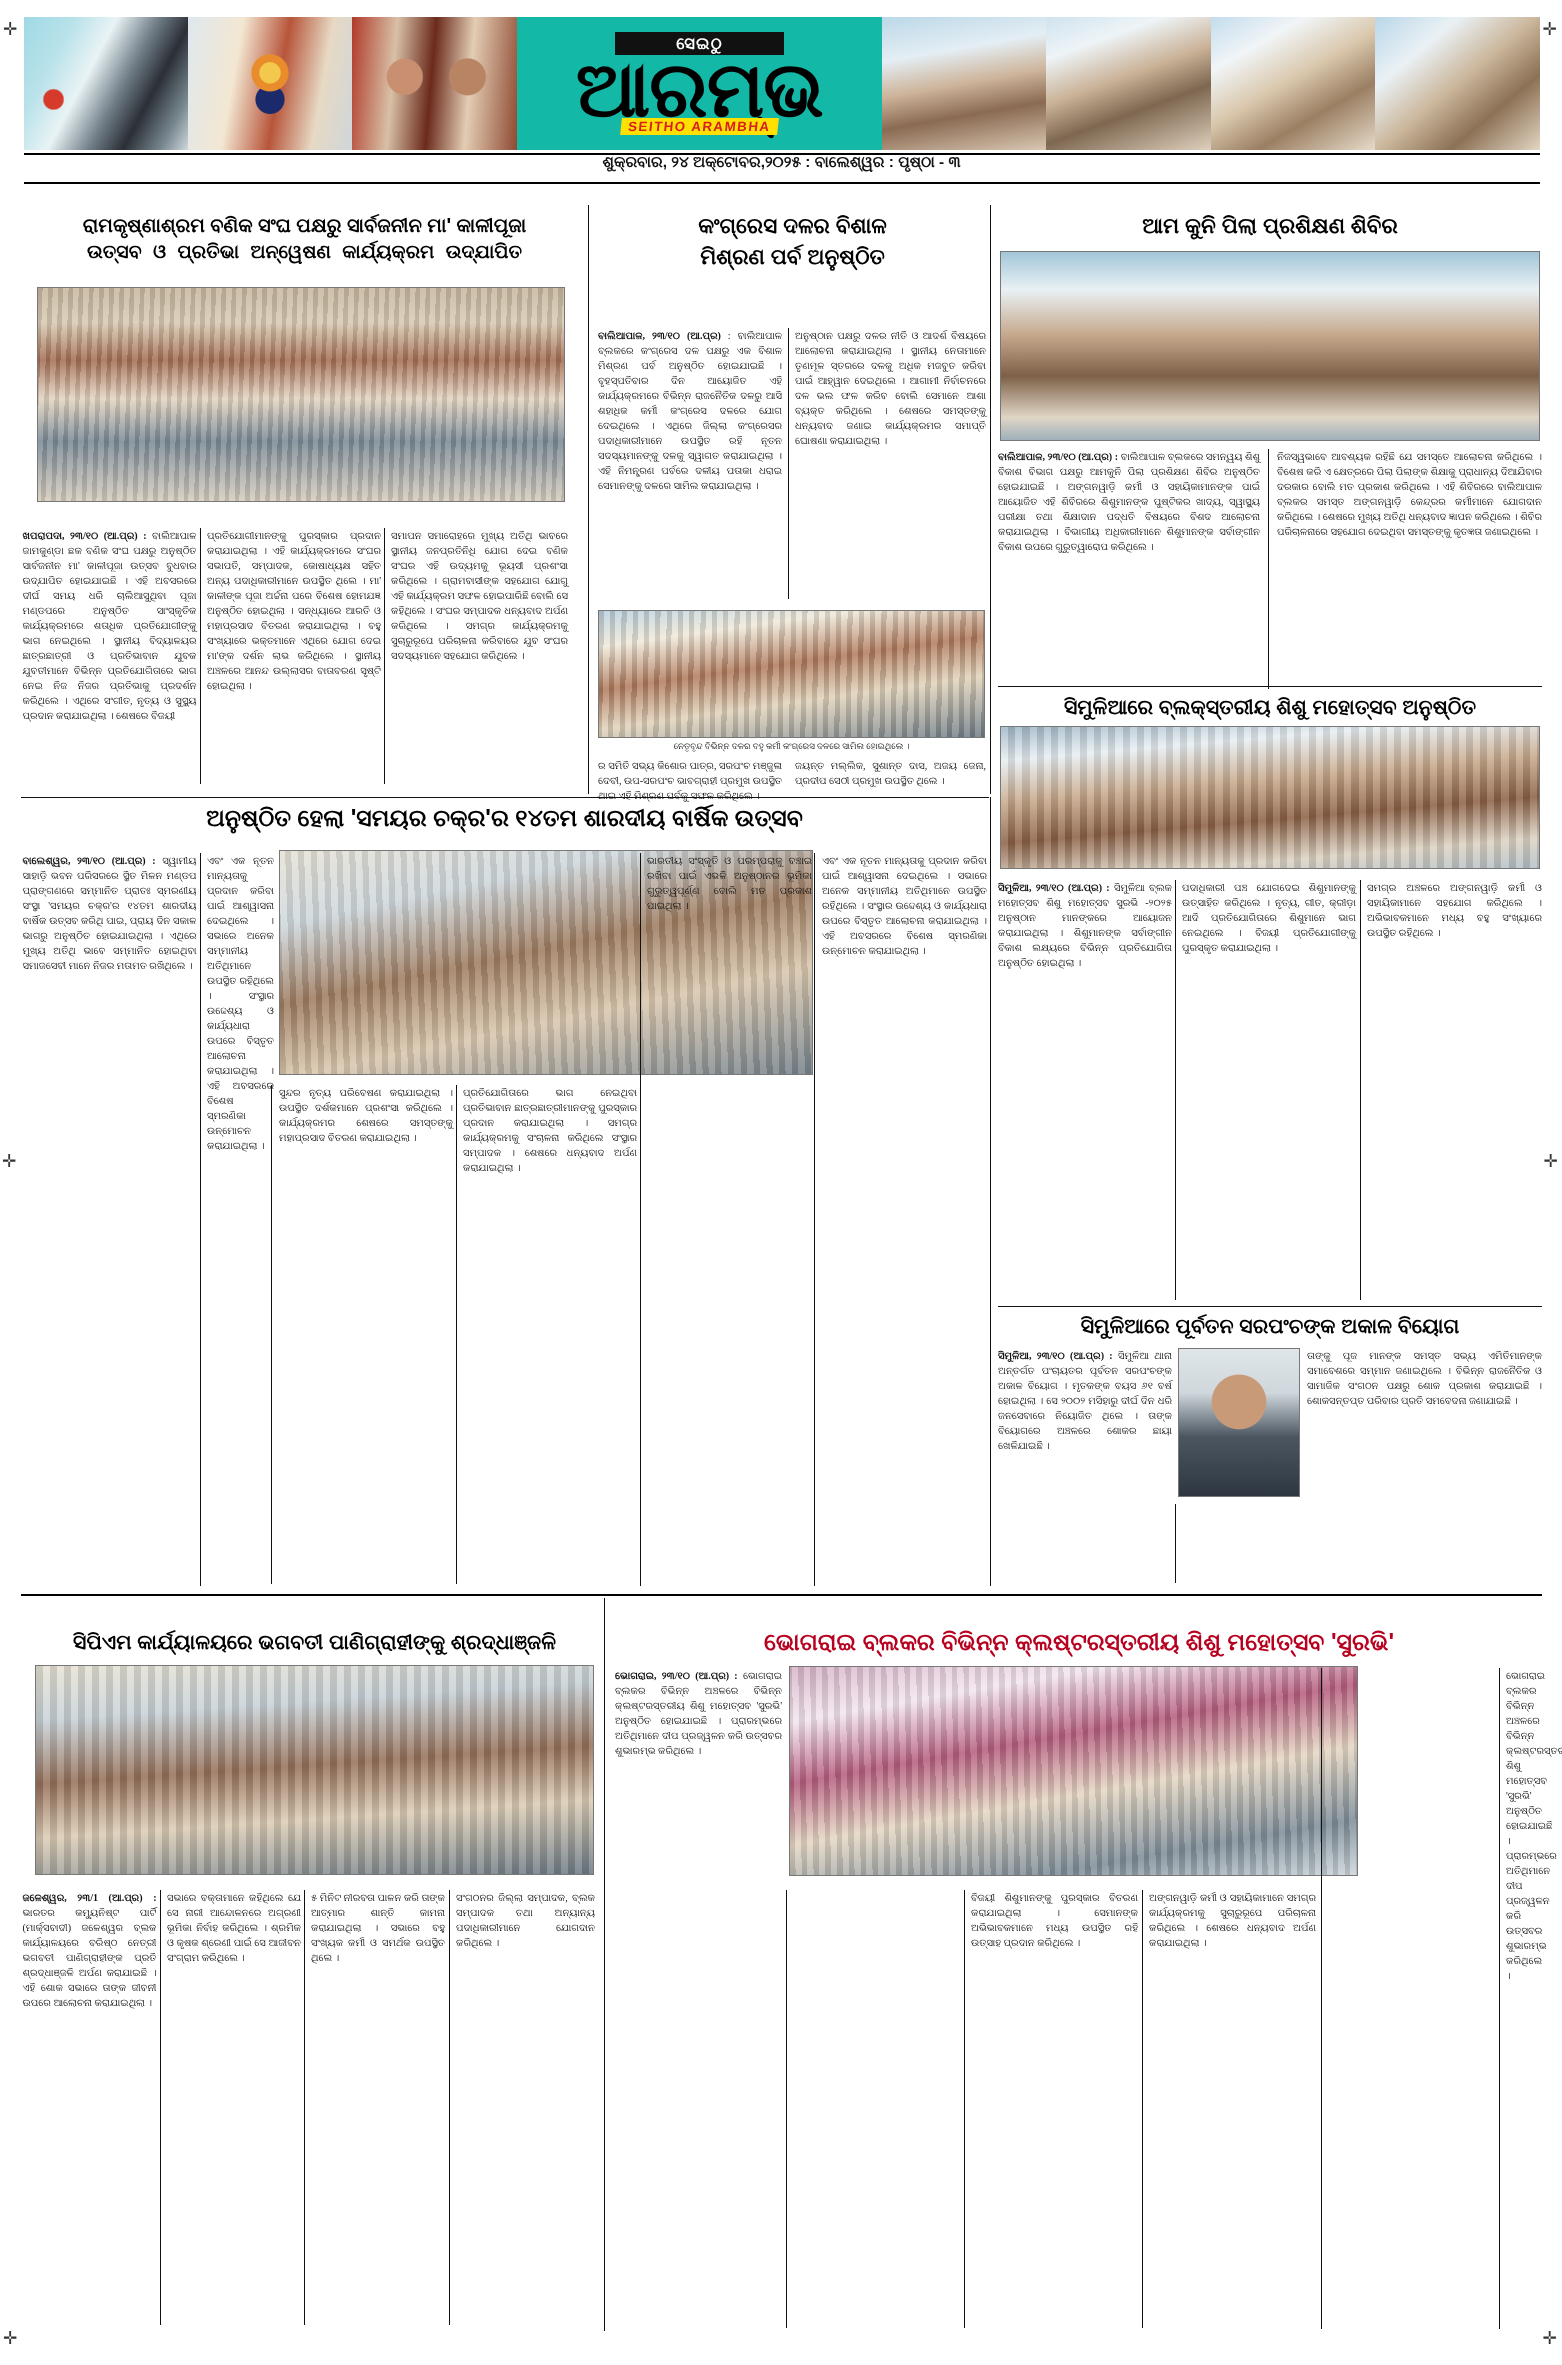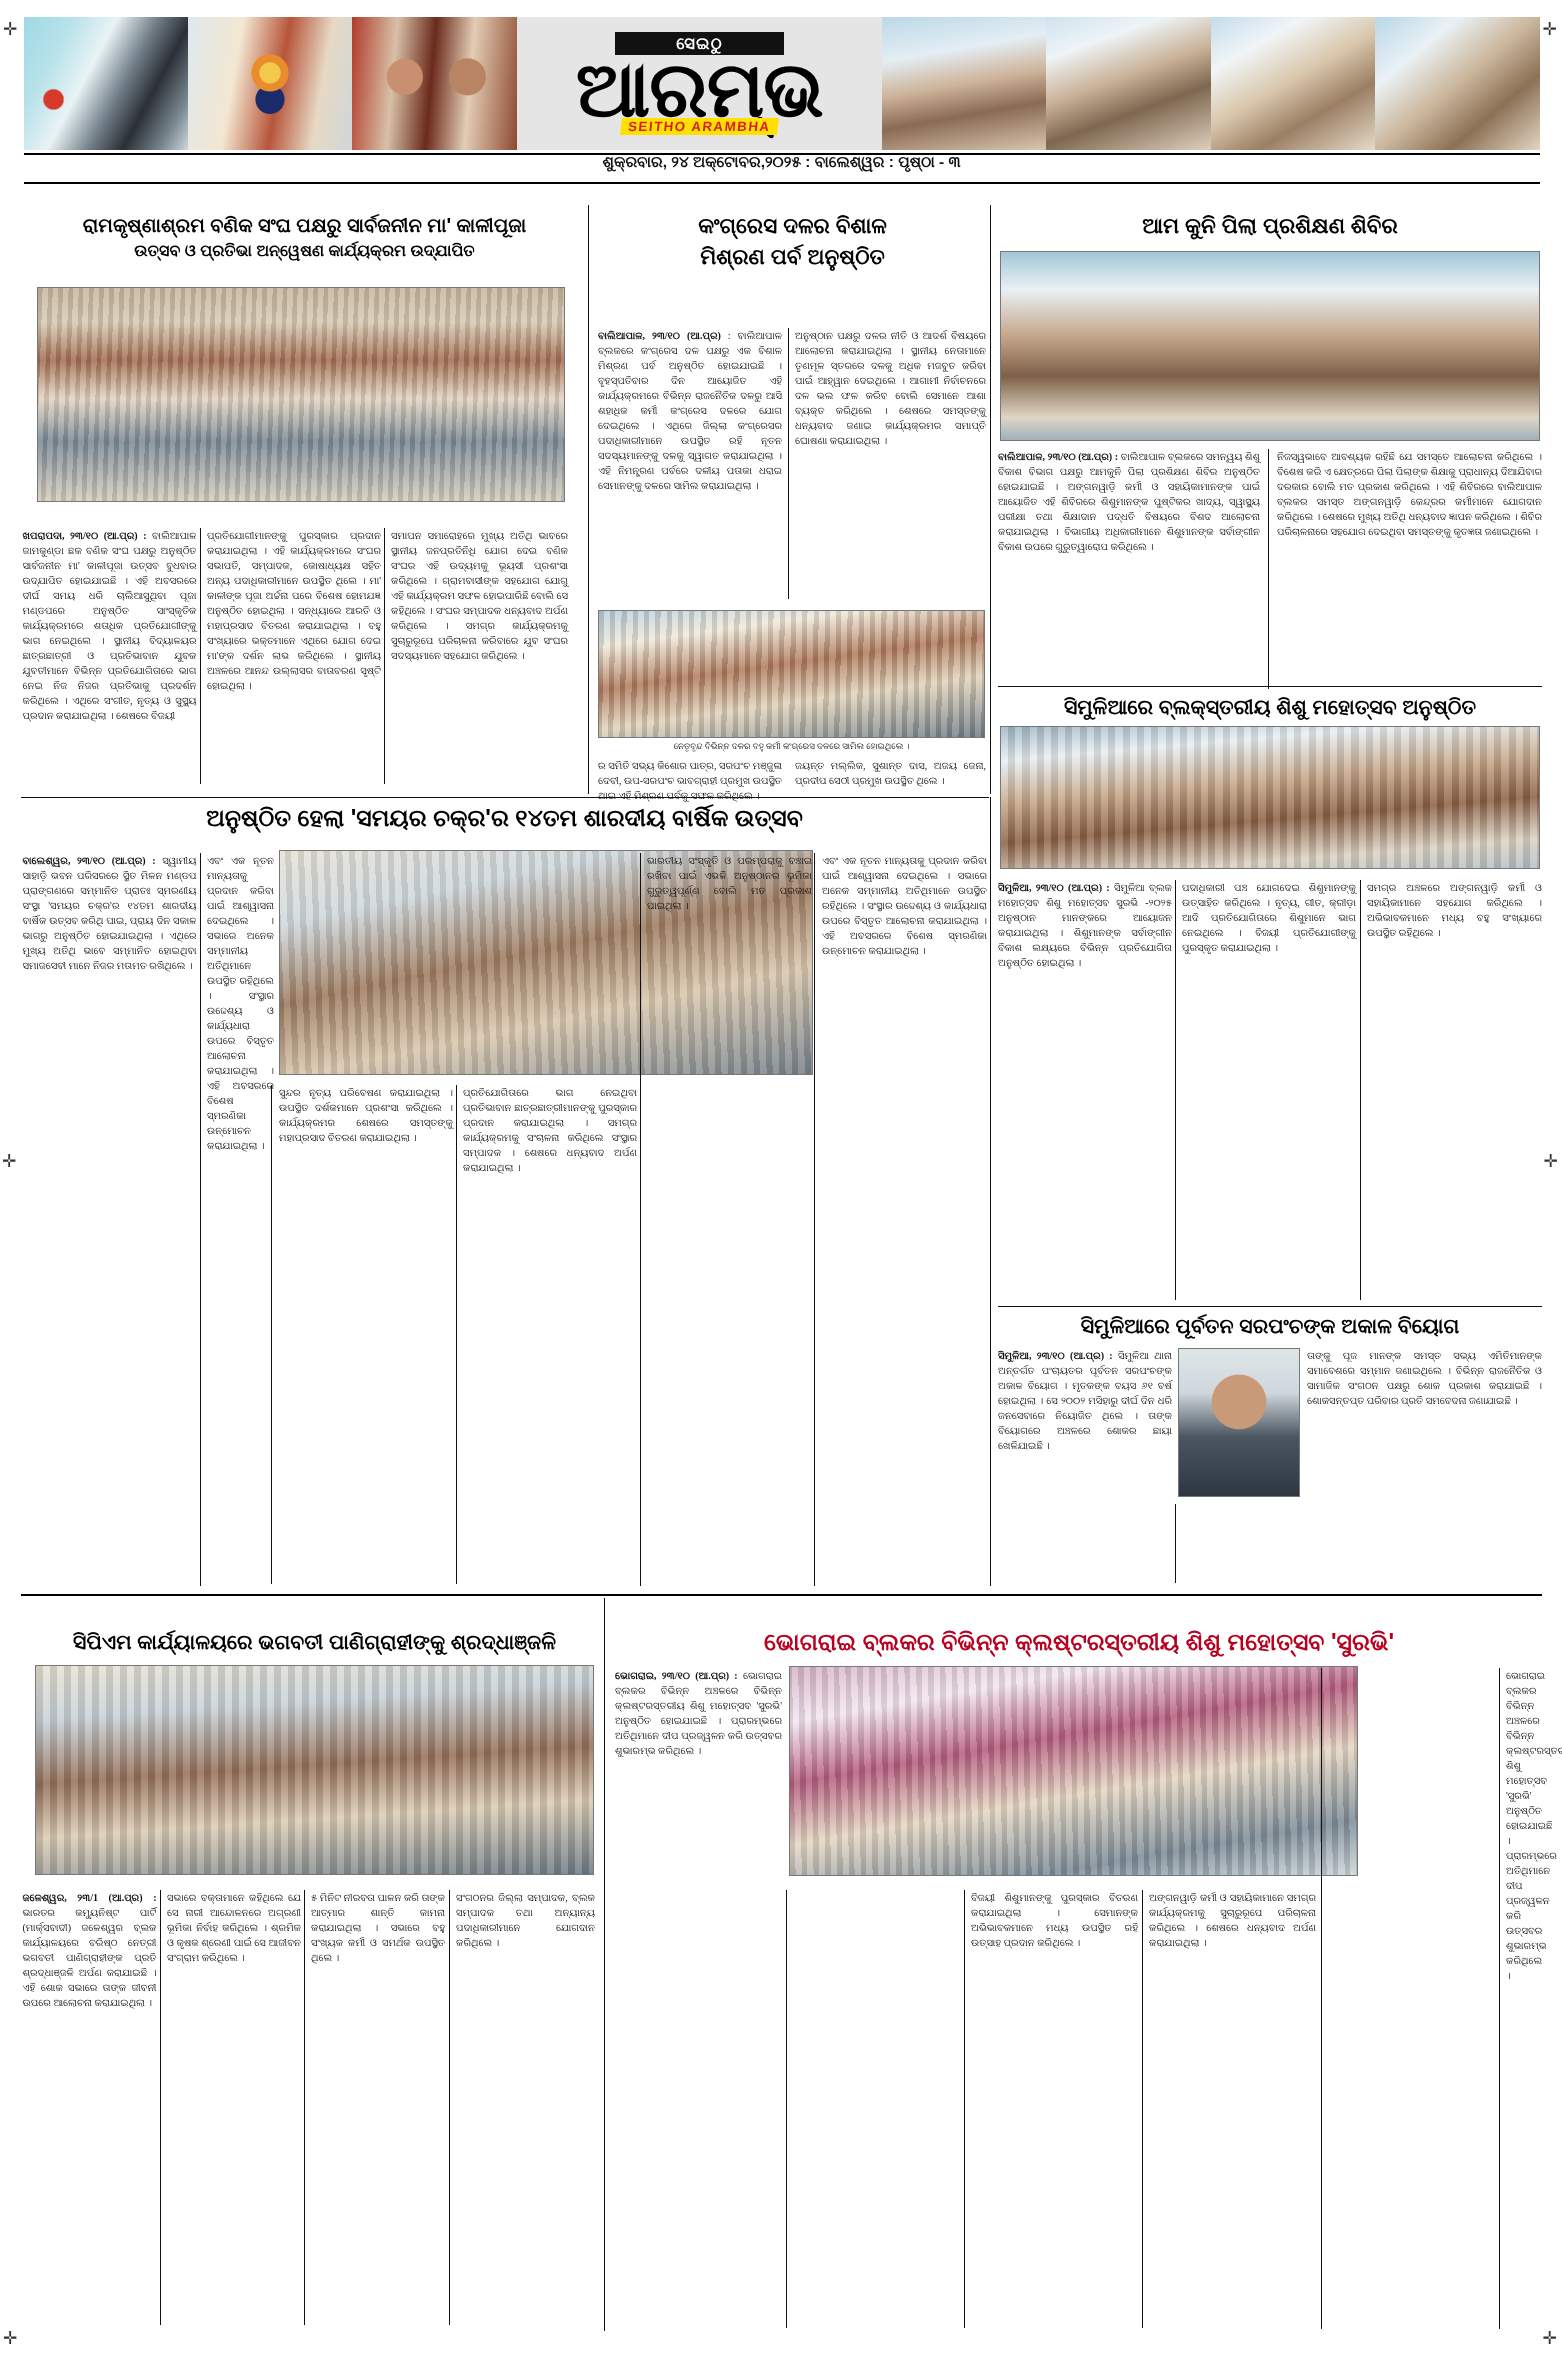--- a/index.html
+++ b/index.html
@@ -21,21 +21,21 @@
   .cm-tl { left:3.1px; top:20.5px; }
   .cm-tr { right:3.1px; top:20.5px; }
   .cm-ml { left:2px; top:1153px; }
   .cm-mr { right:2px; top:1153px; }
   .cm-bl { left:3.1px; bottom:18.4px; }
   .cm-br { right:3.1px; bottom:18.4px; }
 
   
   .masthead { position:absolute; left:23.6px; top:17.4px; width:1516px; height:133px; display:flex; align-items:stretch; }
   .mast-strip { flex:1 1 0; position:relative; overflow:hidden; }
-  .mast-logo { width:365px; position:relative; display:flex; flex-direction:column; align-items:center; justify-content:center; background:#e5e5e5; z-index:3;}
+  .mast-logo { width:365px; position:relative; display:flex; flex-direction:column; align-items:center; justify-content:center; background:#14b8a6; z-index:3;}
   .seitho { background:#111; color:#fff; font-size:16.4px; letter-spacing:1px; padding:1.5px 61px 2.6px 61px; font-family:"Liberation Sans", sans-serif; font-weight:bold; }
   .arambha { font-size:77px; font-weight:bold; line-height:0.95; letter-spacing:-1px; color:#000; font-family:"Liberation Sans", sans-serif; margin-top:-2px;}
   .seitho-en { background:#ffe000; color:#d81f1f; font-weight:bold; font-size:13.3px; letter-spacing:1.5px; padding:1px 7.2px; margin-top:-8.2px; font-family:"Liberation Sans", sans-serif; transform:skewX(-6deg); }
 
   
   .ph1 { background:
      radial-gradient(circle at 18% 62%, #d63a2a 0 6%, transparent 7%),
      linear-gradient(118deg,#9fd9e4 0%, #b9e2ea 22%, #e9f3f5 40%, #6f7c86 58%, #2b2f36 72%, #77878f 88%, #cfd8dc 100%);}
   .ph2 { background:
      radial-gradient(circle at 50% 42%, #f2c94c 0 9%, #e98c2b 10% 16%, transparent 17%),
@@ -123,21 +123,21 @@
     <div class="mast-strip ph7"></div>
   </div>
 
   <div class="mast-line">
     <div class="dateline">ଶୁକ୍ରବାର, ୨୪ ଅକ୍ଟୋବର,୨୦୨୫ : ବାଲେଶ୍ୱର : ପୃଷ୍ଠା - ୩</div>
   </div>
   <div class="rule-thick" style="top:153px;height:1.5px;"></div>
   <div class="rule-thick" style="top:182px;height:1.5px;"></div>
 
   <div class="col hl" style="left:20.5px; top:214px; width:568px; font-size:19.5px;">ରାମକୃଷ୍ଣାଶ୍ରମ ବଣିକ ସଂଘ ପକ୍ଷରୁ ସାର୍ବଜନୀନ ମା' କାଳୀପୂଜା</div>
-  <div class="col hl" style="left:20.5px; top:242px; width:568px; font-size:16px;">ଉତ୍ସବ ଓ ପ୍ରତିଭା ଅନ୍ୱେଷଣ କାର୍ଯ୍ୟକ୍ରମ ଉଦ୍‌ଯାପିତ</div>
+  <div class="col hl" style="left:20.5px; top:242px; width:568px; font-size:19px;font-family:Liberation Mono, monospace;">ଉତ୍ସବ ଓ ପ୍ରତିଭା ଅନ୍ୱେଷଣ କାର୍ଯ୍ୟକ୍ରମ ଉଦ୍‌ଯାପିତ</div>
 
   <div class="photo p-group1" style="left:37px; top:287px; width:528px; height:215px;"></div>
 
   <div class="col body-txt" style="left:22.5px; top:528px; width:174px; height:266px;">
     <p><b>ଖପରାପଦା, ୨୩/୧୦ (ଆ.ପ୍ର) :</b>
        <span>ବାଲିଆପାଳ ଜାମକୁଣ୍ଡା ଛକ ବଣିକ ସଂଘ ପକ୍ଷରୁ ଅନୁଷ୍ଠିତ ସାର୍ବଜନୀନ ମା' କାଳୀପୂଜା ଉତ୍ସବ ବୁଧବାର ଉଦ୍‌ଯାପିତ ହୋଇଯାଇଛି । ଏହି ଅବସରରେ ଦୀର୍ଘ ସମୟ ଧରି ଚାଲିଆସୁଥିବା ପୂଜା ମଣ୍ଡପରେ ଅନୁଷ୍ଠିତ ସାଂସ୍କୃତିକ କାର୍ଯ୍ୟକ୍ରମରେ ଶତାଧିକ ପ୍ରତିଯୋଗୀଙ୍କୁ ଭାଗ ନେଇଥିଲେ । ସ୍ଥାନୀୟ ବିଦ୍ୟାଳୟର ଛାତ୍ରଛାତ୍ରୀ ଓ ପ୍ରତିଭାବାନ ଯୁବକ ଯୁବତୀମାନେ ବିଭିନ୍ନ ପ୍ରତିଯୋଗିତାରେ ଭାଗ ନେଇ ନିଜ ନିଜର ପ୍ରତିଭାକୁ ପ୍ରଦର୍ଶନ କରିଥିଲେ । ଏଥିରେ ସଂଗୀତ, ନୃତ୍ୟ ଓ ସୁସ୍ଥ୍ୟ ପ୍ରଦାନ କରାଯାଇଥିଲା । ଶେଷରେ ବିଜୟୀ</span></p>
   </div>
   <div class="col body-txt" style="left:207px; top:528px; width:174px; height:266px;">
     <p><span>ପ୍ରତିଯୋଗୀମାନଙ୍କୁ ପୁରସ୍କାର ପ୍ରଦାନ କରାଯାଇଥିଲା । ଏହି କାର୍ଯ୍ୟକ୍ରମରେ ସଂଘର ସଭାପତି, ସମ୍ପାଦକ, କୋଷାଧ୍ୟକ୍ଷ ସହିତ ଅନ୍ୟ ପଦାଧିକାରୀମାନେ ଉପସ୍ଥିତ ଥିଲେ । ମା' କାଳୀଙ୍କ ପୂଜା ଅର୍ଚ୍ଚନା ପରେ ବିଶେଷ ହୋମଯଜ୍ଞ ଅନୁଷ୍ଠିତ ହୋଇଥିଲା । ସନ୍ଧ୍ୟାରେ ଆରତି ଓ ମହାପ୍ରସାଦ ବିତରଣ କରାଯାଇଥିଲା । ବହୁ ସଂଖ୍ୟାରେ ଭକ୍ତମାନେ ଏଥିରେ ଯୋଗ ଦେଇ ମା'ଙ୍କ ଦର୍ଶନ ଲାଭ କରିଥିଲେ । ସ୍ଥାନୀୟ ଅଞ୍ଚଳରେ ଆନନ୍ଦ ଉଲ୍ଲାସର ବାତାବରଣ ସୃଷ୍ଟି ହୋଇଥିଲା ।</span></p>
   </div>

